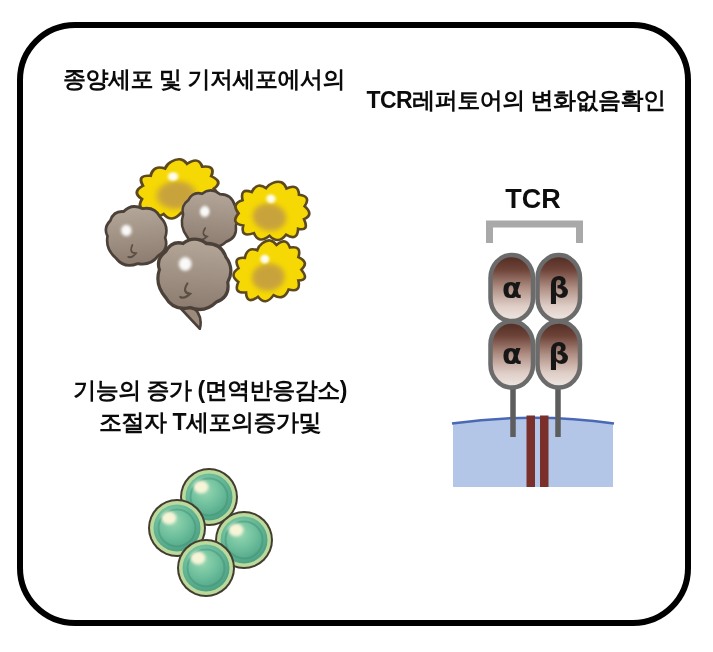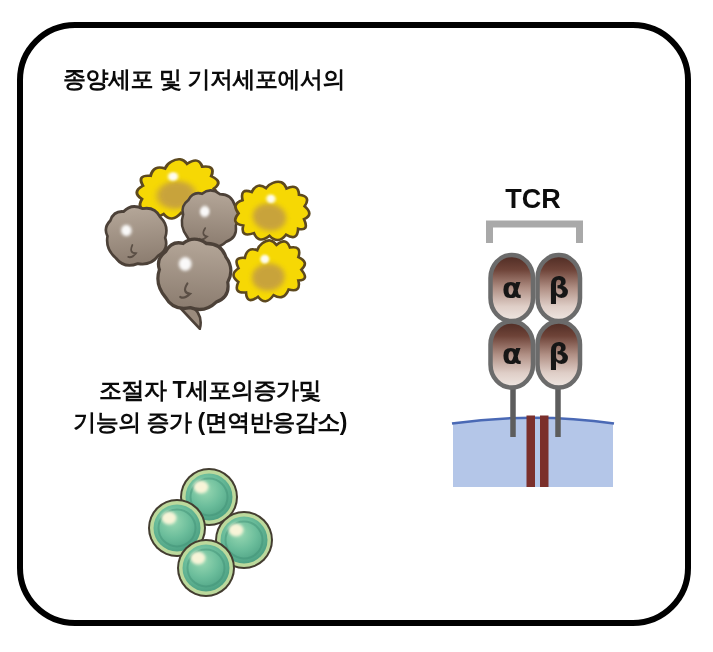--- a/index.html
+++ b/index.html
@@ -28,25 +28,26 @@
 </head>
 <body>
 
 <div class="frame"></div>
 
 <div class="caption cap-top-left">
   <div>종양세포 및 기저세포에서의</div>
 </div>
 
 <div class="caption cap-top-right">
+  <div>TCR레퍼토어의 변화없음확인</div>
 </div>
 
 <div class="caption cap-bottom-left">
+  <div>기능의 증가 (면역반응감소)</div>
   <div>조절자 T세포의증가및</div>
-  <div>기능의 증가 (면역반응감소)</div>
 </div>
 
 <svg class="svg-tumor" width="240" height="180" viewBox="85 150 240 180">
   <defs>
     <filter id="blurSoft" x="-60%" y="-60%" width="220%" height="220%">
         <feGaussianBlur stdDeviation="3.4"></feGaussianBlur>
       </filter>
     <filter id="blurTiny" x="-80%" y="-80%" width="260%" height="260%">
         <feGaussianBlur stdDeviation="1.6"></feGaussianBlur>
       </filter>

